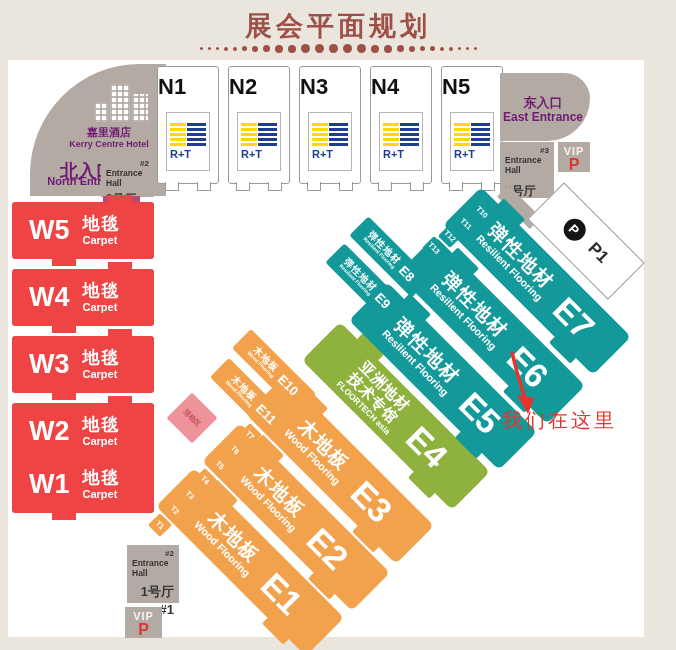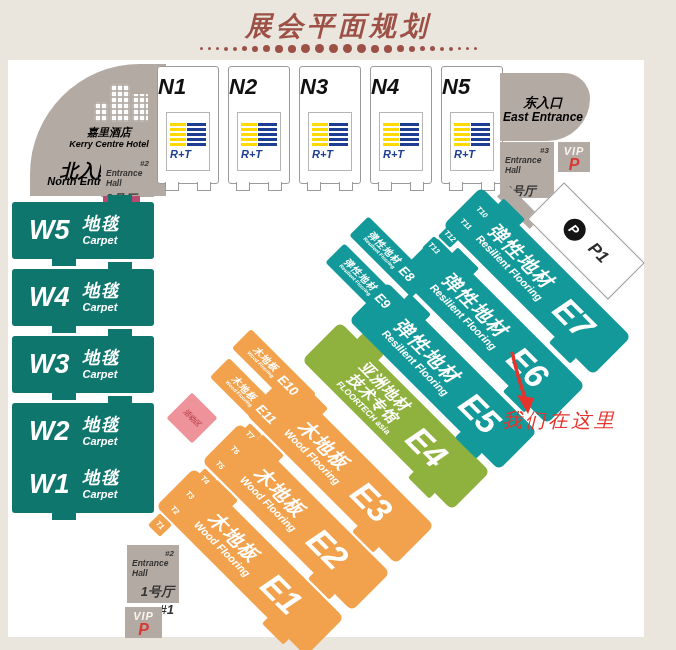--- a/index.html
+++ b/index.html
@@ -1,28 +1,28 @@
 <!DOCTYPE html>
 <html><head>
 <meta charset="utf-8">
 <style>
   html,body{margin:0;padding:0;}
   .canvas{position:relative;width:676px;height:650px;background:#eae6de;overflow:hidden;
-          font-family:"Liberation Sans",sans-serif;font-style:italic;}
+          font-family:"Liberation Sans",sans-serif;}
   .map{position:absolute;left:8px;top:60px;width:636px;height:577px;background:#ffffff;}
 
   
   .title{position:absolute;top:8px;left:0;width:676px;text-align:center;
          font-size:27px;font-weight:bold;color:#9c5046;letter-spacing:4px;}
   .dots{position:absolute;top:44px;left:0;width:676px;display:flex;justify-content:center;
         align-items:center;gap:5px;}
   .dots i{display:block;border-radius:50%;background:#9c5046;}
 
   
-  .gray{background:#b3aaa3;color:#000000;}
+  .gray{background:#b3aaa3;color:#701a75;}
   .shape{position:absolute;}
   .north-shape{left:30px;top:64px;width:136px;height:132px;border-radius:110px 0 0 0;}
   .east-shape{left:500px;top:73px;width:90px;height:68px;border-radius:0 60px 100px 0;}
   .south-shape{left:20px;top:537px;width:102px;height:101px;border-radius:0 0 24px 100px;}
   .ctext{position:absolute;text-align:center;font-weight:bold;line-height:1.25;}
 
   
   .bld{position:absolute;left:64px;top:20px;display:flex;align-items:flex-end;gap:2px;}
   .bld i{display:block;background:#fff;
      background-image:repeating-linear-gradient(0deg,rgba(179,170,163,.85) 0 2px,transparent 2px 6px),
@@ -47,21 +47,21 @@
          background:#fff;border:1px solid #9a9a9a;border-top:none;}
   .nhall::before{left:7px;} .nhall::after{right:7px;}
   .nid{font-size:22px;font-weight:bold;color:#111;margin-top:7px;}
   .rtlogo{width:36px;margin:12px auto 0;border:1px solid #b5b5b5;padding:10px 3px;background:#fff;}
   .rticon{height:24px;display:flex;gap:1px;}
   .rt-y{flex:1;background:repeating-linear-gradient(180deg,#ffd900 0 3px,#fff 3px 5px);}
   .rt-b{flex:1.25;background:repeating-linear-gradient(180deg,#1d3e92 0 3px,#fff 3px 5px);}
   .rtlabel{color:#1d3e92;font-weight:bold;font-size:11px;margin-top:1px;}
 
   
-  .wbar{position:absolute;left:12px;width:142px;height:57px;background:#0f766e;color:#fff;
+  .wbar{position:absolute;left:12px;width:142px;height:57px;background:#ef4444;color:#fff;
         display:flex;align-items:center;border-radius:3px;}
   .wbar::before{content:"";position:absolute;top:-7px;left:96px;width:24px;height:8px;background:inherit;}
   .wbar::after{content:"";position:absolute;bottom:-7px;left:40px;width:24px;height:8px;background:inherit;}
   .wid{font-size:27px;font-weight:bold;margin:0 13px 0 17px;}
   .stack{display:flex;flex-direction:column;line-height:1.1;}
   .wbar .cn{font-size:17px;font-weight:bold;letter-spacing:2px;}
   .wbar .en{font-size:11px;font-weight:bold;}
 
   
   .ebar{position:absolute;width:212px;height:54px;border-radius:6px;color:#fff;

